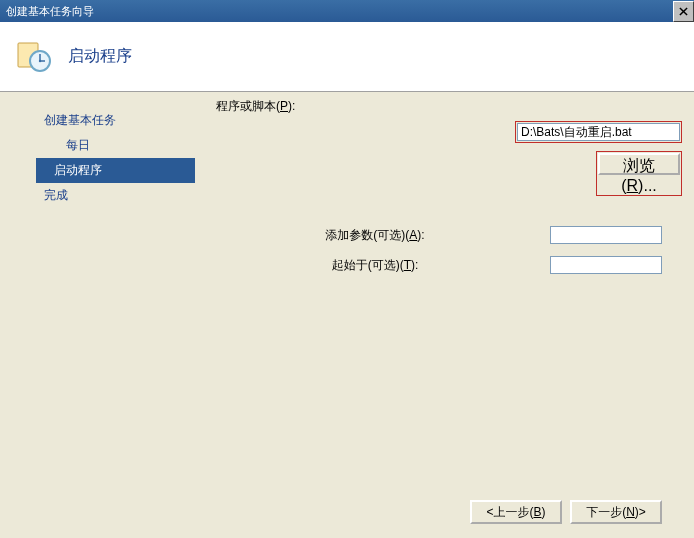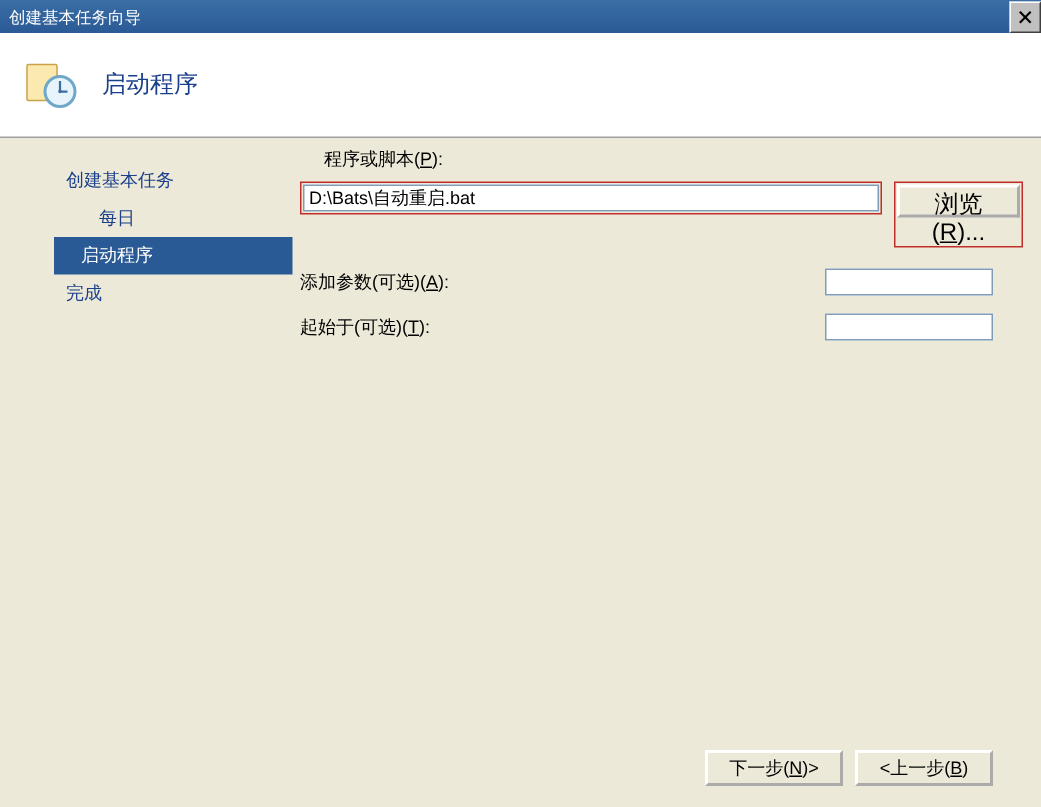--- a/index.html
+++ b/index.html
@@ -111,24 +111,25 @@
   .form-label {
     width: 220px;
     flex: 0 0 auto;
     color: #000;
     margin-left: 16px;
   }
   .u { text-decoration: underline; }
 
   .script-row {
     display: flex;
-    align-items: flex-start;
+    align-items: flex-end;
     gap: 8px;
     margin-top: 4px;
-    margin-bottom: 14px;
+    margin-bottom: 30px;
+    flex-direction: column;
   }
   .script-input-wrap {
     flex: 1;
     border: 1px solid #C12E2A;
     padding: 1px;
   }
   input.text {
     width: 100%;
     height: 18px;
     border: 1px solid #7F9DB9;
@@ -148,21 +149,21 @@
     border: 2px outset #fff;
     font-family: inherit;
     font-size: 16px;
     cursor: pointer;
   }
   .arg-row, .start-row {
     display: flex;
     align-items: center;
     margin-bottom: 12px;
   }
-  .arg-label { flex: 0 0 350px; }
+  .arg-label { flex: 0 0 350px; text-align: center; }
   input.small {
     width: 112px;
     height: 18px;
     border: 1px solid #7F9DB9;
     font-family: inherit;
     font-size: 12px;
     padding: 0 3px;
     background: #fff;
   }
 
@@ -250,21 +251,21 @@
       <span class="arg-label">
         <span>起始于(可选)(</span><span class="u">T</span><span>):</span>
       </span>
       <input class="small" type="text" value="" style="">
     </div>
 
   </div>
 
   <div class="footer">
     <button class="nav">
+      <span>&lt;上一步(</span><span class="u">B</span><span>)</span>
+    </button>
+    <button class="nav">
       <span>下一步(</span><span class="u">N</span><span>)&gt;</span>
     </button>
-    <button class="nav">
-      <span>&lt;上一步(</span><span class="u">B</span><span>)</span>
-    </button>
     <div class="gap"></div>
   </div>
 
 </div>
 
 </body></html>

